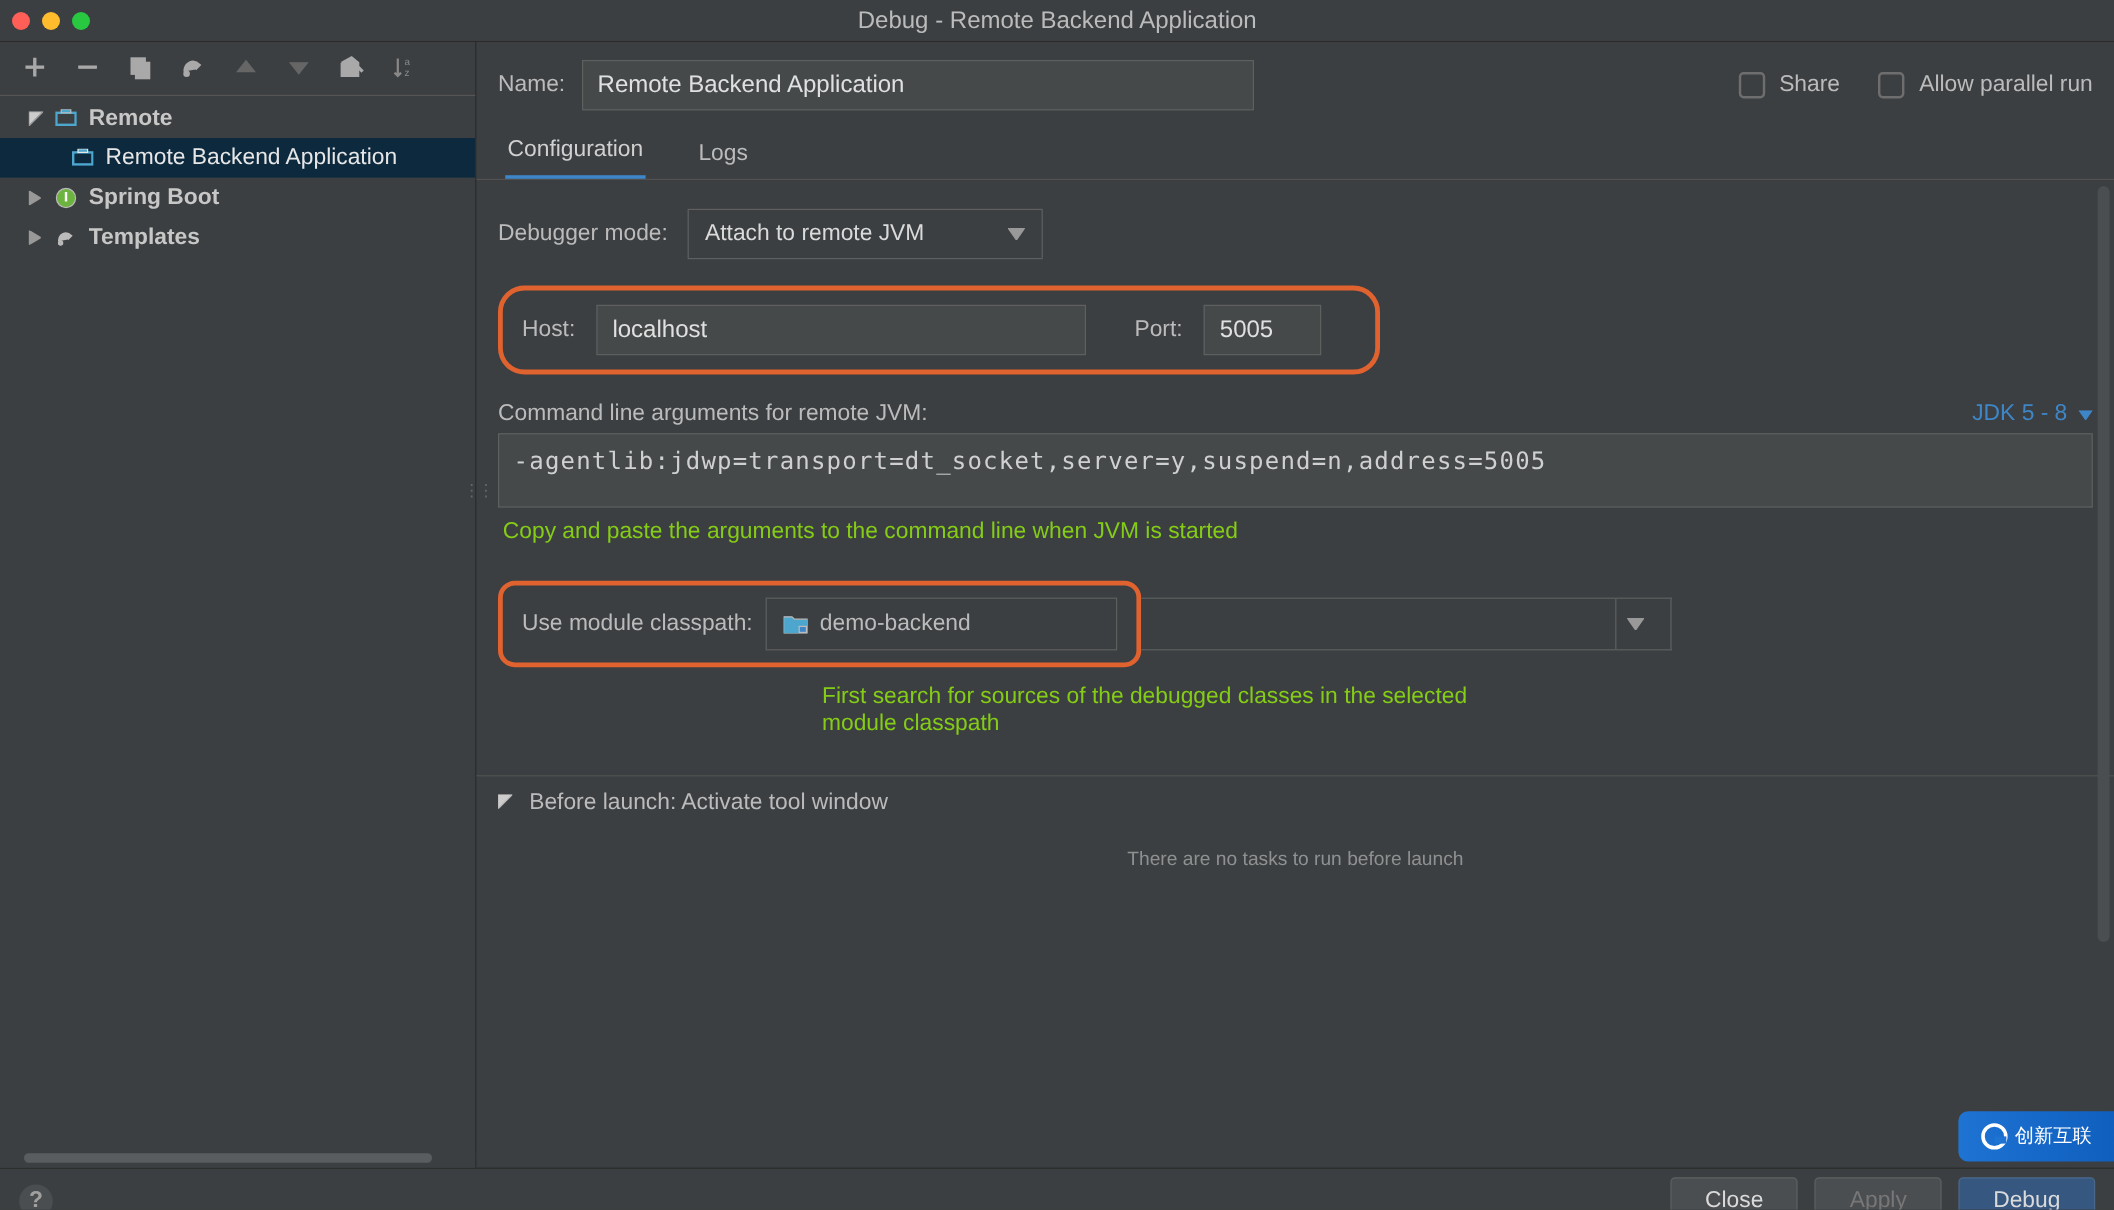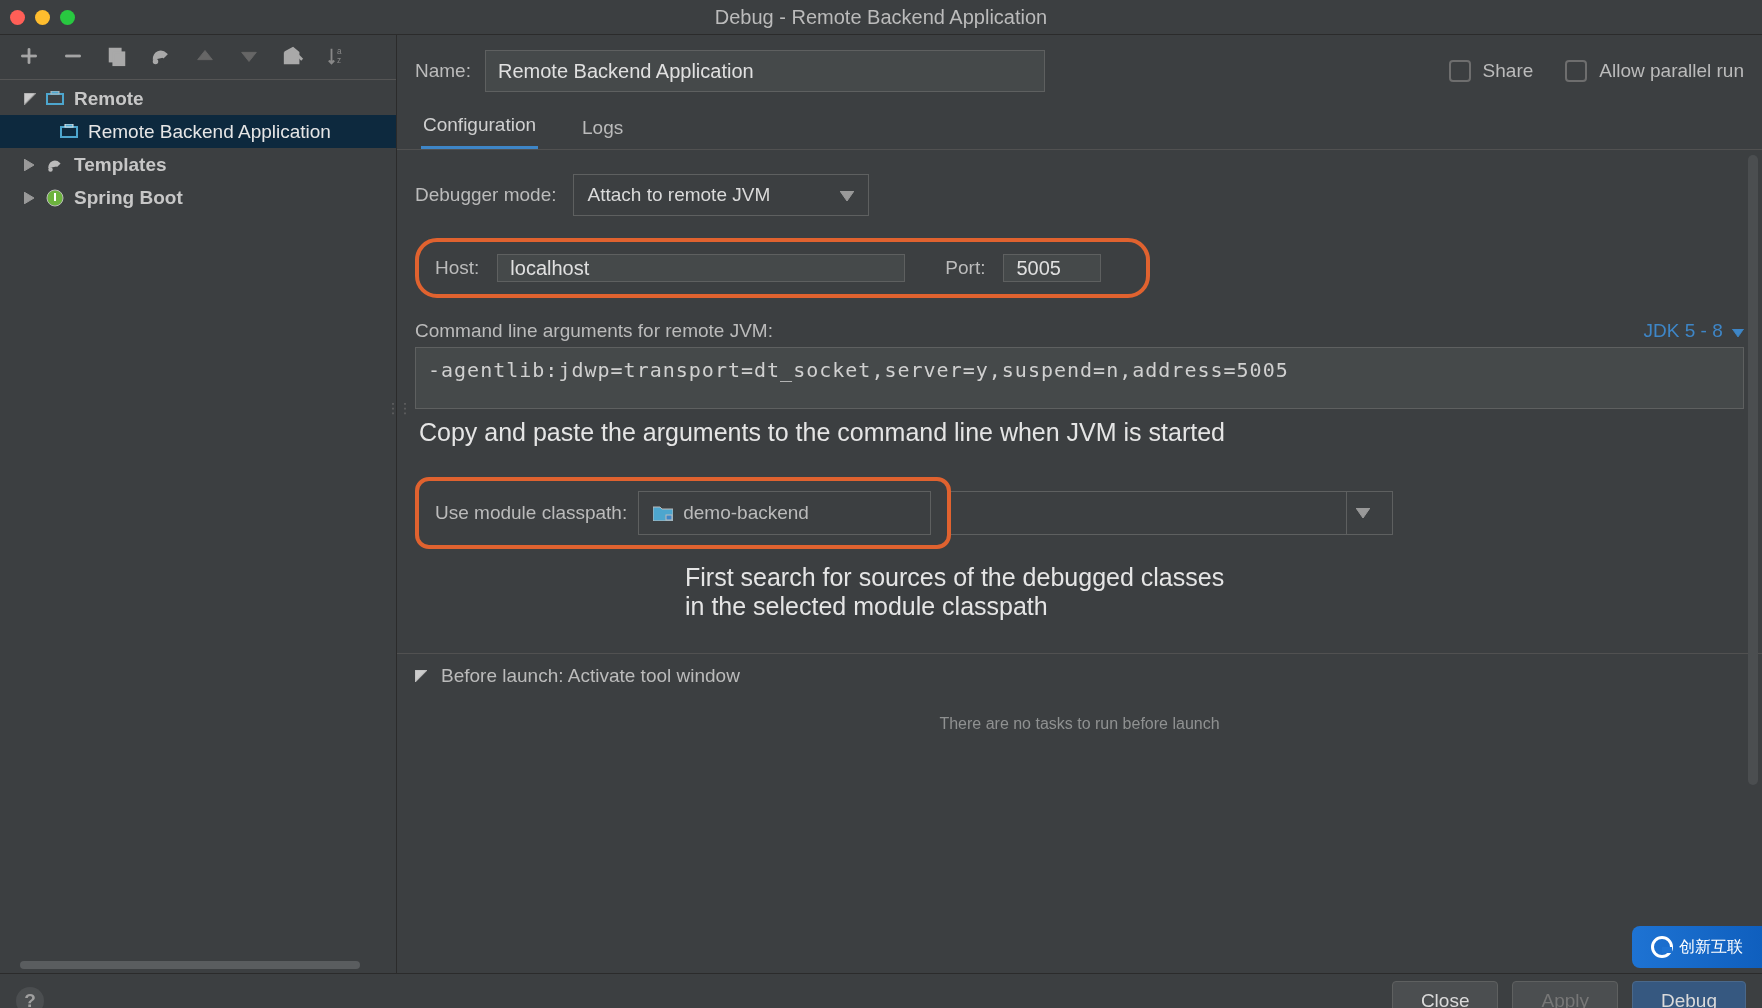--- a/index.html
+++ b/index.html
@@ -34,25 +34,25 @@
   .chk { display:flex; align-items:center; gap:12px; color:#BBB; }
   .chk-box { width:22px; height:22px; border:2px solid #6E6E6E; border-radius:4px; background:#3C3F41; }
   .tabs { display:flex; align-items:flex-end; gap: 42px; padding: 0 24px; height: 48px; border-bottom:1px solid #515151; }
   .tab { color:#BBB; padding: 10px 2px; }
   .tab.active { color:#D0D0D0; border-bottom: 3px solid #3E86C7; }
   .form-area { padding: 24px 18px 10px 18px; display:flex; flex-direction:column; gap: 22px; overflow:hidden; position:relative; }
   .form-row { display:flex; align-items:center; gap: 16px; }
   .combo { height: 42px; background:#3C3F41; border:1px solid #5E6060; display:flex; align-items:center; padding: 0 14px; color:#DADADA; gap:10px; }
   .combo .chev { margin-left:auto; color:#999; }
   .host-row-box { border:4px solid #E0622F; border-radius:22px; padding: 12px 16px; display:flex; align-items:center; gap: 18px; }
-  .txt-input { height:28px; background:#45494A; border:1px solid #5E6060; color:#E0E0E0; padding: 0 12px; font-size:20px; }
+  .txt-input { height:42px; background:#45494A; border:1px solid #5E6060; color:#E0E0E0; padding: 0 12px; font-size:20px; }
   .cmd-label-row { display:flex; align-items:center; justify-content:space-between; }
   .jdk-link { color:#3E86C7; }
   .cmd-box { background:#45494A; border:1px solid #5E6060; color:#D0D0D0; padding: 10px 12px; min-height: 62px; font-family: ui-monospace, Menlo, monospace; font-size:20px; letter-spacing: 1px; }
-  .hint { color:#e5e5e5; font-size:25px; }
+  .hint { color:#84cc16; font-size:19px; }
   .module-row-box { border:4px solid #E0622F; border-radius:14px; padding: 10px 16px; display:flex; align-items:center; }
   .module-combo { flex:1; height:44px; background:#3C3F41; border:1px solid #5E6060; display:flex; align-items:center; padding:0 14px; gap:10px; }
   .module-combo .chev-outer { width:32px; align-self:stretch; border-left:1px solid #5E6060; display:flex; align-items:center; justify-content:center; color:#999;}
   .folder-ic { width:20px; height:16px; }
   .before-launch { display:flex; align-items:center; gap:14px; padding: 0 18px; height:44px; border-top:1px solid #515151; }
   .no-tasks { text-align:center; color:#8F9191; padding-top:18px; font-size:16px; }
   .right-scroll { position:absolute; right:4px; top:120px; width:10px; height:630px; background:#4B4E50; border-radius:5px; }
   .footer { height:54px; display:flex; align-items:center; padding: 0 16px; gap: 14px; }
   .help-ic { width:28px; height:28px; border-radius:50%; background:#4B4E50; color:#A0A0A0; display:flex; align-items:center; justify-content:center; font-weight:700; }
   .btn { height:40px; padding: 0 28px; display:flex; align-items:center; justify-content:center; border:1px solid #5E6060; background:#4B4E50; color:#DADADA; border-radius:4px; }
@@ -151,40 +151,40 @@
           </span>
         <span>Remote Backend Application</span>
       </div>
       <div class="tree-row indent0">
         <span class="arr">
             <svg width="10" height="12" viewBox="0 0 10 12">
               <path d="M0 0 L10 6 L0 12 Z" fill="#999"></path>
             </svg>
           </span>
         <span class="ic">
-            <svg width="18" height="18" viewBox="0 0 24 24" fill="none" stroke="#AFB1B3" stroke-width="2">
-              <path d="M4 16 C4 8 12 4 18 10 L14 14"></path>
-              <circle cx="6" cy="18" r="2" fill="#AFB1B3"></circle>
-            </svg>
-          </span>
-        <span class="bold">Templates</span>
+            <svg width="18" height="18" viewBox="0 0 18 18">
+              <circle cx="9" cy="9" r="8" fill="#6DB33F"></circle>
+              <path d="M9 4 L9 12" stroke="#fff" stroke-width="2"></path>
+            </svg>
+          </span>
+        <span class="bold">Spring Boot</span>
       </div>
       <div class="tree-row indent0">
         <span class="arr">
             <svg width="10" height="12" viewBox="0 0 10 12">
               <path d="M0 0 L10 6 L0 12 Z" fill="#999"></path>
             </svg>
           </span>
         <span class="ic">
-            <svg width="18" height="18" viewBox="0 0 18 18">
-              <circle cx="9" cy="9" r="8" fill="#6DB33F"></circle>
-              <path d="M9 4 L9 12" stroke="#fff" stroke-width="2"></path>
-            </svg>
-          </span>
-        <span class="bold">Spring Boot</span>
+            <svg width="18" height="18" viewBox="0 0 24 24" fill="none" stroke="#AFB1B3" stroke-width="2">
+              <path d="M4 16 C4 8 12 4 18 10 L14 14"></path>
+              <circle cx="6" cy="18" r="2" fill="#AFB1B3"></circle>
+            </svg>
+          </span>
+        <span class="bold">Templates</span>
       </div>
     </div>
     <div class="side-scroll">
         <div class="thumb"></div>
       </div>
   </div>
 
   <div class="main">
     <div class="top-row">
       <span class="lbl">Name:</span>

